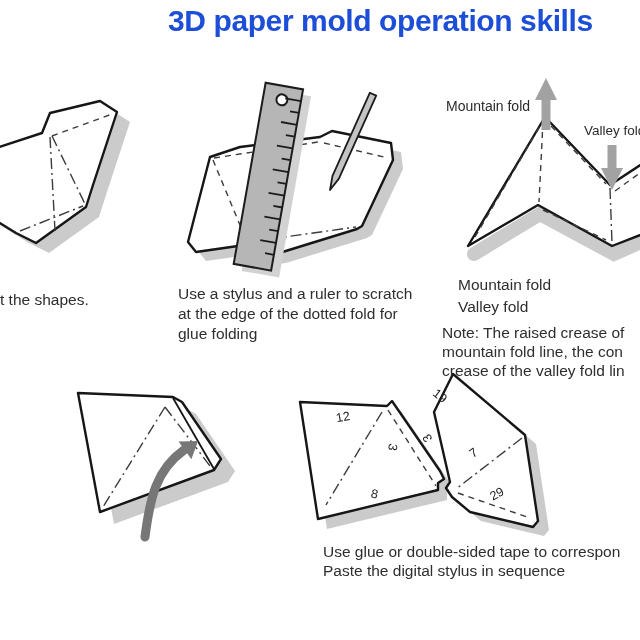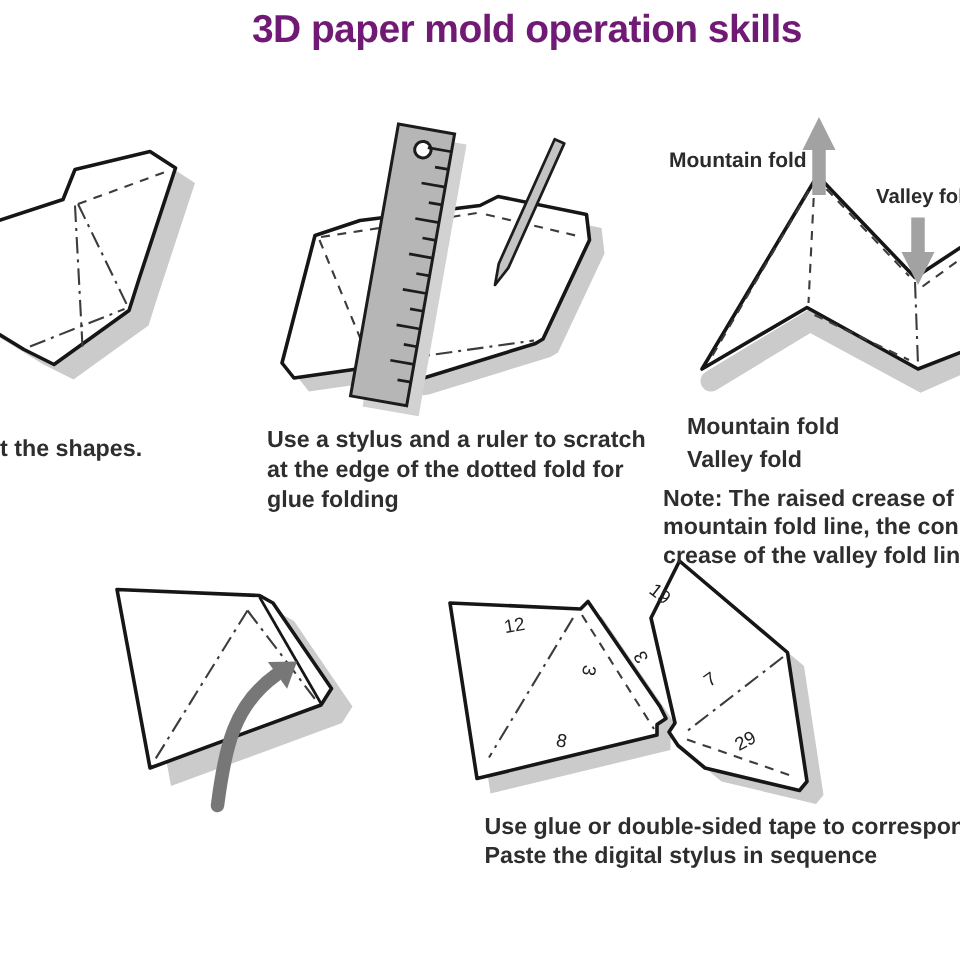--- a/index.html
+++ b/index.html
@@ -1,20 +1,20 @@
 <!DOCTYPE html>
 <html><head>
 <meta charset="utf-8">
 <style>
   html,body{margin:0;padding:0;background:#fff;}
   .stage{position:relative;width:640px;height:640px;background:#ffffff;overflow:hidden;
          font-family:"Liberation Sans",sans-serif;color:#2d2d2d;}
   .art{position:absolute;left:0;top:0;}
-  .t{position:absolute;white-space:nowrap;font-weight:bold;}
-  .title{font-weight:700;font-size:26px;color:#701a75;letter-spacing:-0.4px;}
+  .t{position:absolute;white-space:nowrap;}
+  .title{font-weight:700;font-size:30px;color:#1d4ed8;letter-spacing:-0.4px;}
   .cap{font-size:15.5px;line-height:20px;color:#2e2e2e;}
   .cap div{white-space:nowrap;}
   .lh19 div{line-height:19px;}
   .lh197 div{line-height:19.7px;}
   .lbl{font-size:14px;color:#2b2b2b;}
   .num{position:absolute;font-size:12.5px;color:#222;}
   
   .outline{fill:#ffffff;stroke:#161616;stroke-width:2.4;stroke-linejoin:round;}
   .thin{fill:none;stroke:#161616;stroke-width:1.8;stroke-linejoin:round;}
   .shadow{fill:#cbcbcb;stroke:none;}

